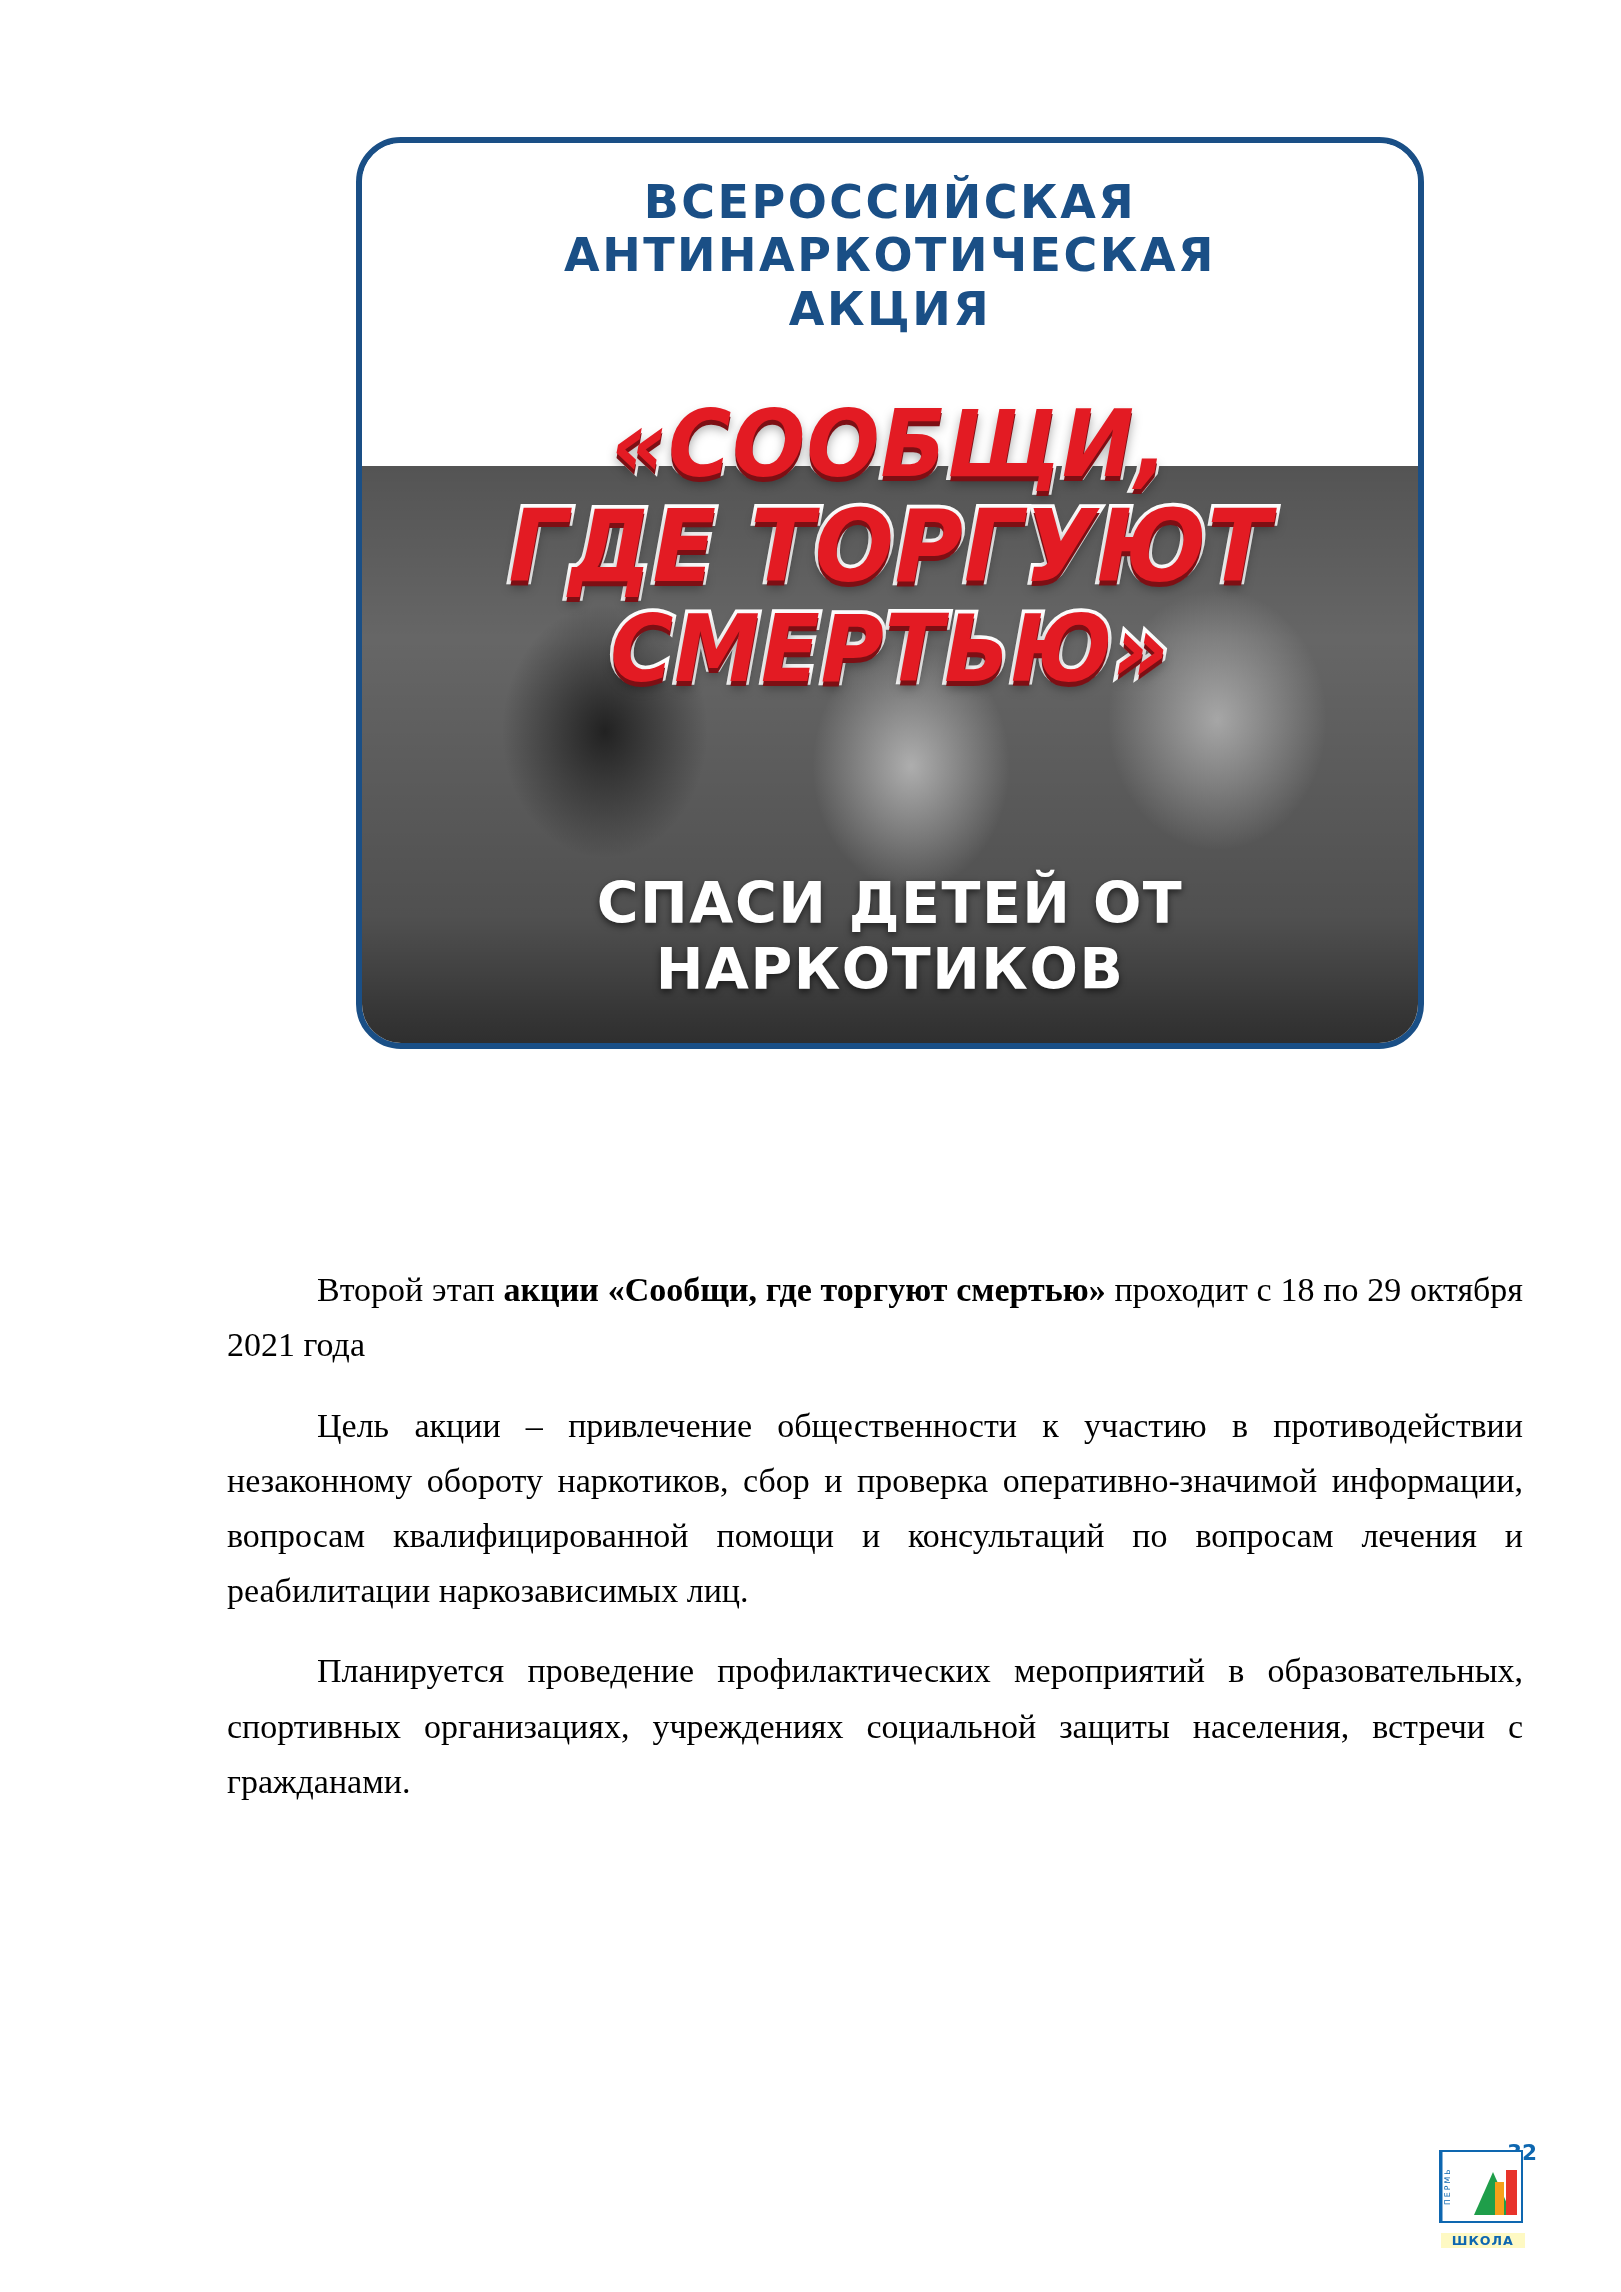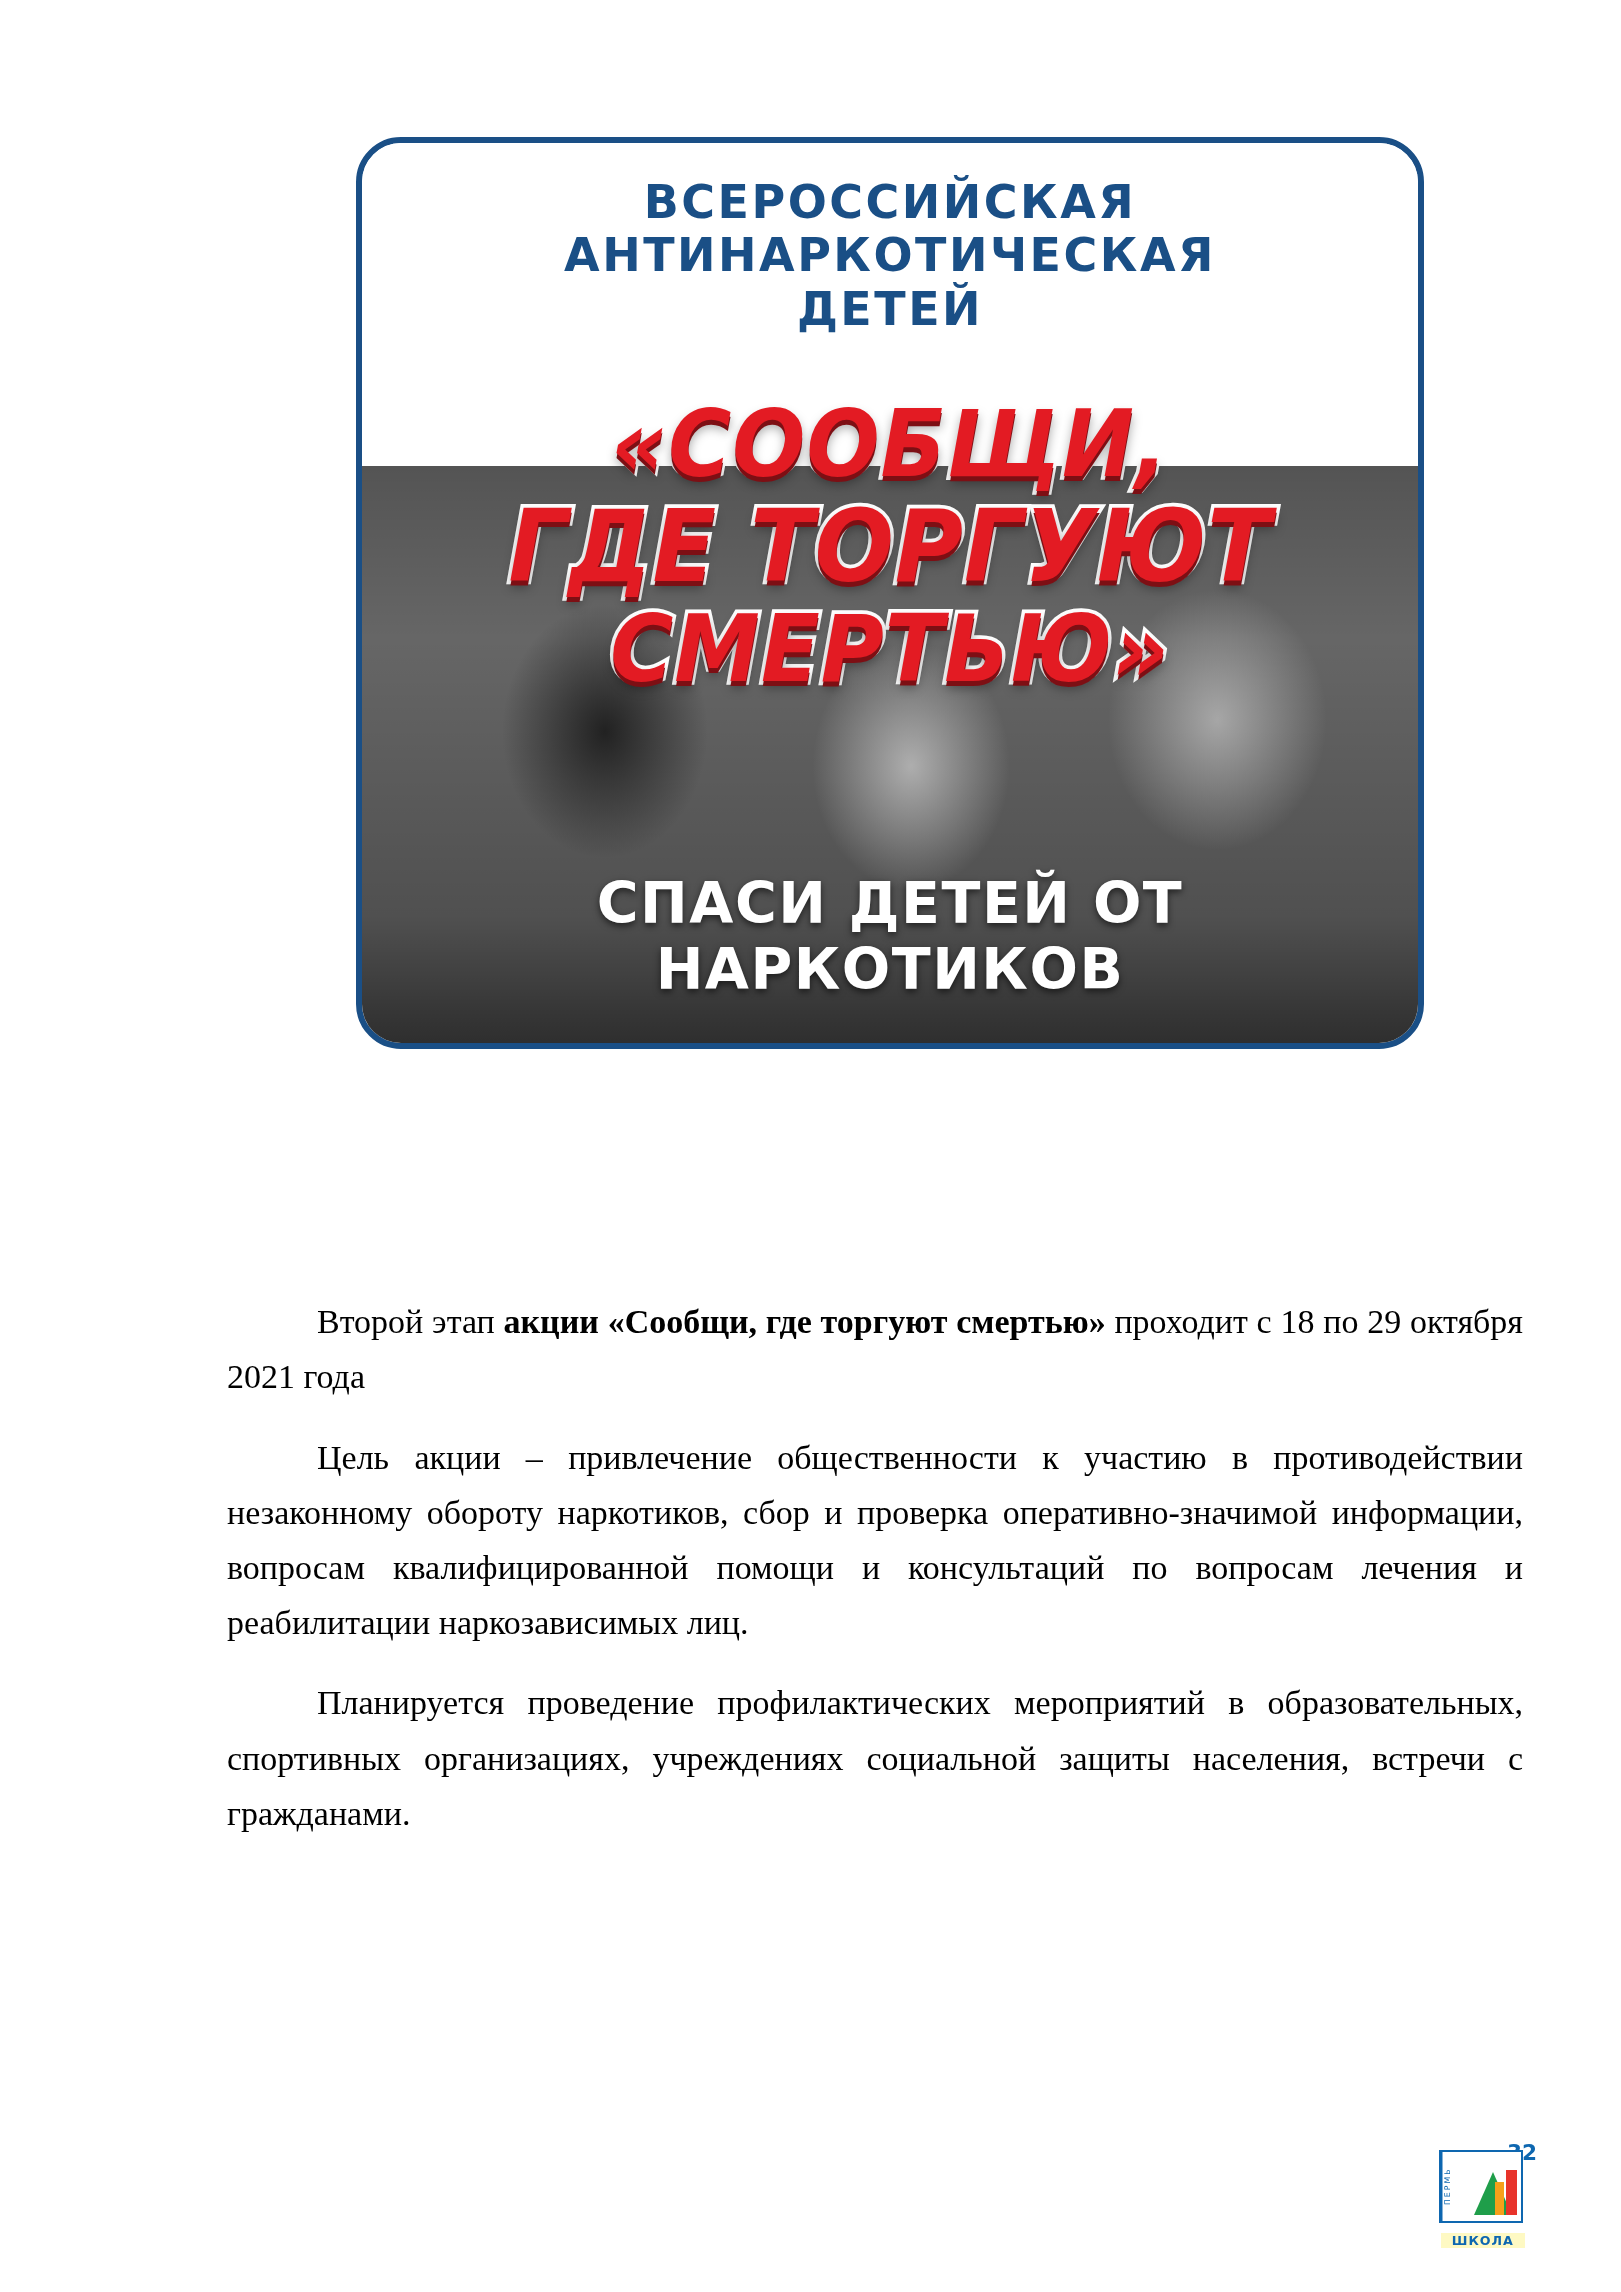--- a/index.html
+++ b/index.html
@@ -109,21 +109,21 @@
     color: #ffffff;
     font-size: 57px;
     letter-spacing: 1.5px;
     text-shadow: 0 2.9px 7.8px rgba(0,0,0,.6);
   }
 
   
   .doc-body {
     position: absolute;
     left: 227px;
-    top: 1294px;
+    top: 1262px;
     width: 1296px;
   }
   .doc-body p {
     margin: 0 0 25.5px 0;
     font-size: 34px;
     line-height: 1.62;
     text-align: justify;
     text-indent: 90px;
     hyphens: none;
   }
@@ -209,21 +209,21 @@
 </style>
 </head>
 <body>
 
 <div class="poster-wrap">
   <div class="poster">
 
     <div class="poster-top">
       <div class="poster-head">ВСЕРОССИЙСКАЯ</div>
       <div class="poster-head">АНТИНАРКОТИЧЕСКАЯ</div>
-      <div class="poster-head">ДЕТЕЙ</div>
+      <div class="poster-head">АКЦИЯ</div>
     </div>
 
     <div class="poster-photo"></div>
 
     <div class="poster-title">
       <div class="l1">«СООБЩИ,</div>
       <div class="l2">ГДЕ ТОРГУЮТ</div>
       <div class="l3">СМЕРТЬЮ»</div>
     </div>
 

